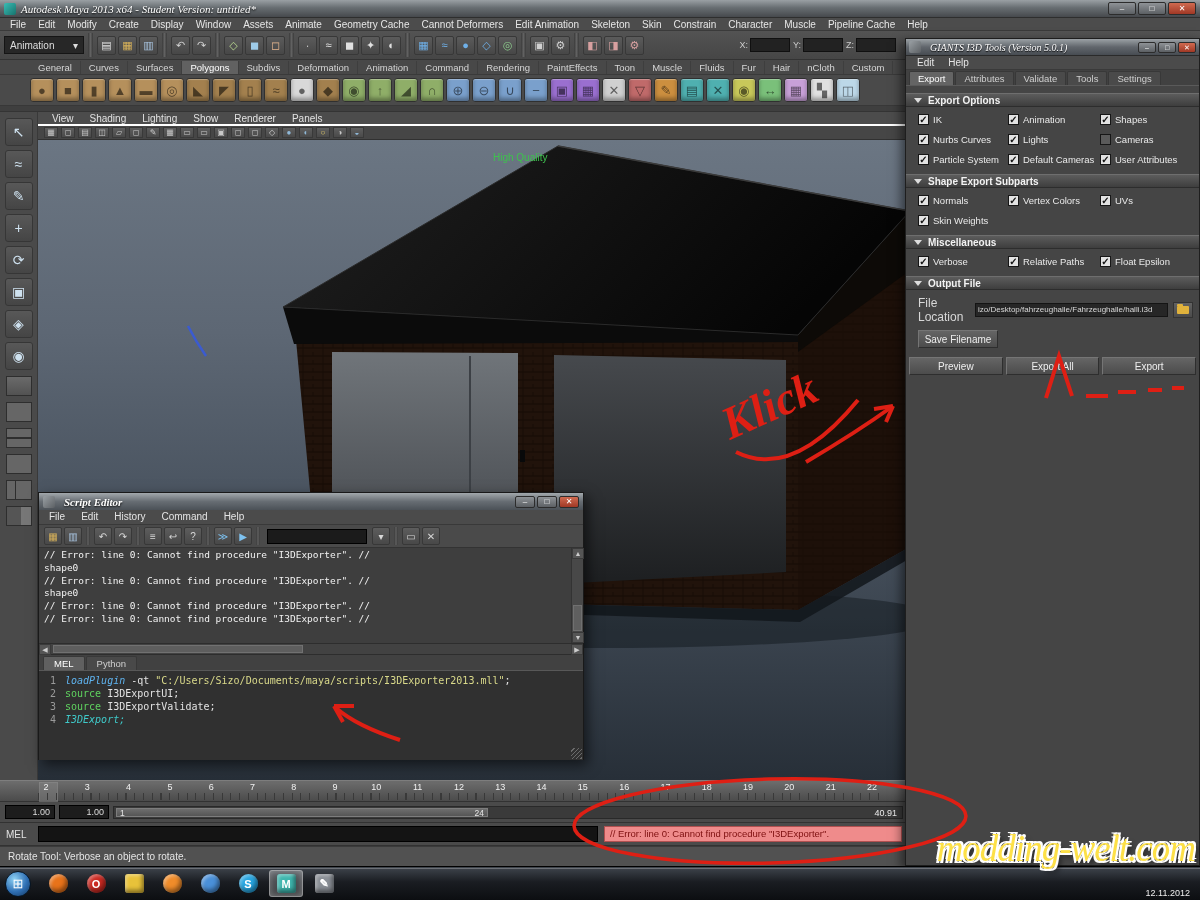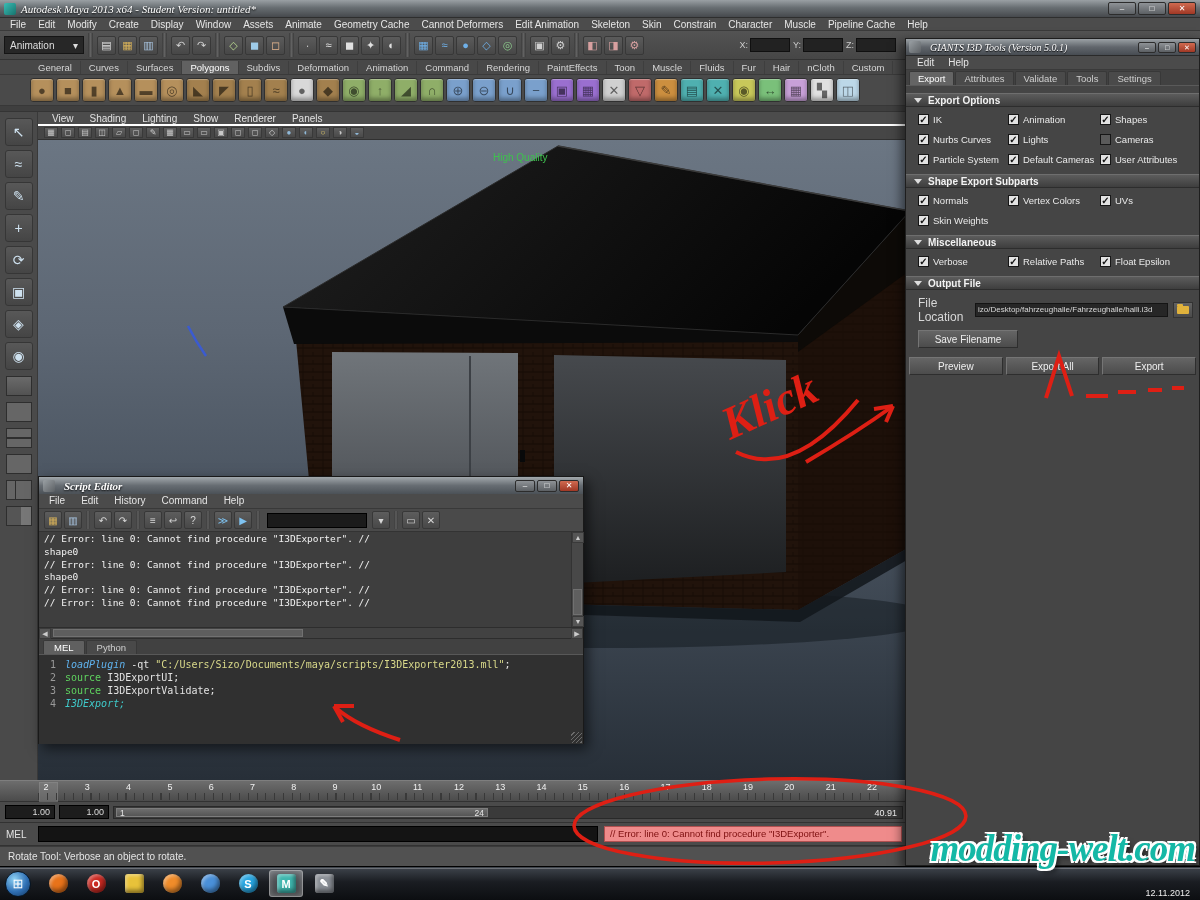--- a/index.html
+++ b/index.html
@@ -93,26 +93,26 @@
   .cb{width:11px;height:11px;background:#e2e2e2;border:1px solid #161616;font-size:10px;line-height:10px;color:#111;text-align:center;font-weight:bold;flex:none;}
   .cb.unchecked{background:#5a5a5a;}
   .cb-label{color:#eaeaea;font-size:9.5px;white-space:nowrap;}
   .i3d-row{display:flex;align-items:center;gap:5px;padding:6px 6px 0 12px;}
   .fl-label{color:#d8d8d8;font-size:12px;width:52px;flex:none;}
   .fl-field{width:196px;height:14px;background:#262626;border:1px solid #141414;color:#d8d8d8;font-size:8px;line-height:12px;padding:0 2px;white-space:nowrap;overflow:hidden;}
   .folder-btn{width:20px;height:16px;background:linear-gradient(#626262,#4b4b4b);border:1px solid #333;display:flex;align-items:center;justify-content:center;}
   .folder-glyph{width:12px;height:8px;background:#e0b23c;border-radius:1px;position:relative;}
   .folder-glyph::before{content:"";position:absolute;left:0;top:-2px;width:6px;height:2px;background:#e0b23c;border-radius:1px 1px 0 0;}
   .i3d-btn{height:18px;background:linear-gradient(#656565,#4c4c4c);border:1px solid #757575;border-bottom-color:#2e2e2e;border-right-color:#2e2e2e;color:#eee;font-size:10px;font-family:"Liberation Sans",sans-serif;}
-  .save-btn{width:100px;text-align:center;}
+  .save-btn{width:80px;text-align:center;}
   .i3d-actions{display:flex;gap:3px;padding:9px 3px 0 3px;}
   .i3d-actions .i3d-btn{flex:1;}
 
   
-  #sewin{left:38px;top:476px;width:546px;height:268px;background:#7dd3fc;border:1px solid #191919;box-shadow:4px 5px 12px rgba(0,0,0,.55);z-index:25;}
+  #sewin{left:38px;top:492px;width:546px;height:268px;background:#7dd3fc;border:1px solid #191919;box-shadow:4px 5px 12px rgba(0,0,0,.55);z-index:25;}
   .se-titlebar{height:17px;background:linear-gradient(#a2a8ac,#676d73 50%,#4b5157);display:flex;align-items:center;gap:4px;padding:0 4px;}
   .se-title{color:#fff;font-size:11px;font-family:"Liberation Serif",serif;font-weight:bold;font-style:italic;text-shadow:0 1px 2px #000;}
   .se-titlebar .winbtns .winbtn{width:20px;height:12px;font-size:8px;line-height:10px;}
   .se-menus{height:15px;background:#4b4b4b;display:flex;padding-left:2px;border-bottom:1px solid #393939;}
   .se-menu{font-size:10px;color:#e4e4e4;padding:1px 8px;white-space:nowrap;}
   .se-toolbar{height:23px;background:#4a4a4a;display:flex;align-items:center;gap:2px;padding:0 5px;border-bottom:1px solid #333;}
   .se-tool{width:18px;height:18px;background:linear-gradient(#5d5d5d,#484848);border:1px solid #383838;border-radius:2px;font-size:10px;color:#d8d8d8;display:flex;align-items:center;justify-content:center;flex:none;}
   .se-sep{width:4px;height:18px;background:linear-gradient(90deg,#3a3a3a,#5f5f5f,#3a3a3a);margin:0 2px;flex:none;}
   .se-field{width:100px;height:15px;background:#1b1b1b;border:1px solid #000;margin:0 3px;flex:none;}
   .se-output-wrap{position:relative;height:96px;background:#3e3e3e;border-bottom:1px solid #2d2d2d;}
@@ -140,21 +140,21 @@
   #taskbar{left:0;top:866px;width:1200px;height:34px;background:linear-gradient(#3f454d,#1a1d22 45%,#0c0e11);border-top:1px solid #000;display:flex;align-items:center;padding-left:5px;z-index:40;}
   #taskbar::before{content:"";position:absolute;left:0;top:1px;width:100%;height:1px;background:rgba(255,255,255,.25);}
   #start-orb{width:26px;height:26px;border-radius:50%;background:radial-gradient(circle at 35% 30%,#8ed2f5,#2f6fb4 55%,#123357);border:1px solid #061524;color:#fff;font-size:13px;display:flex;align-items:center;justify-content:center;margin-right:8px;flex:none;}
   .tb-icon{width:34px;height:27px;margin:0 2px;border-radius:3px;display:flex;align-items:center;justify-content:center;flex:none;}
   .tb-icon.active{background:rgba(255,255,255,.22);border:1px solid rgba(255,255,255,.4);box-shadow:inset 0 0 6px rgba(255,255,255,.3);}
   .tb-glyph{width:19px;height:19px;border-radius:50%;display:flex;align-items:center;justify-content:center;color:#fff;font-size:11px;font-weight:bold;box-shadow:inset -2px -3px 4px rgba(0,0,0,.45), inset 2px 2px 3px rgba(255,255,255,.35);}
   .tb-glyph.square{border-radius:3px;}
   #tray-date{position:absolute;right:10px;bottom:2px;color:#eee;font-size:9px;z-index:41;}
 
   
-  #watermark{position:absolute;right:5px;bottom:30px;z-index:60;font-family:"Liberation Serif",serif;font-weight:bold;font-style:italic;font-size:37px;letter-spacing:-1px;color:#14b8a6;text-shadow:-2px -2px 0 #fff,2px -2px 0 #fff,-2px 2px 0 #fff,2px 2px 0 #fff,4px 4px 5px rgba(0,0,0,.55);}
+  #watermark{position:absolute;right:5px;bottom:30px;z-index:60;font-family:"Liberation Serif",serif;font-weight:normal;font-style:italic;font-size:37px;letter-spacing:-1px;color:#fde047;text-shadow:-2px -2px 0 #fff,2px -2px 0 #fff,-2px 2px 0 #fff,2px 2px 0 #fff,4px 4px 5px rgba(0,0,0,.55);}
   #annotations{position:absolute;left:0;top:0;width:1200px;height:900px;z-index:50;pointer-events:none;}
 </style>
 </head>
 <body>
 
 <div id="app">
 
   <div id="titlebar" class="abs">
     <span class="app-icon"></span>
     <span class="main-title">Autodesk Maya 2013 x64 - Student Version: untitled*</span>

